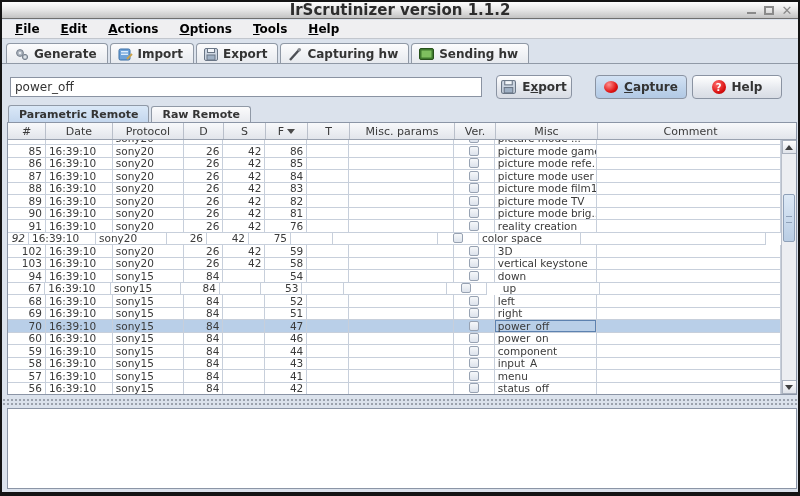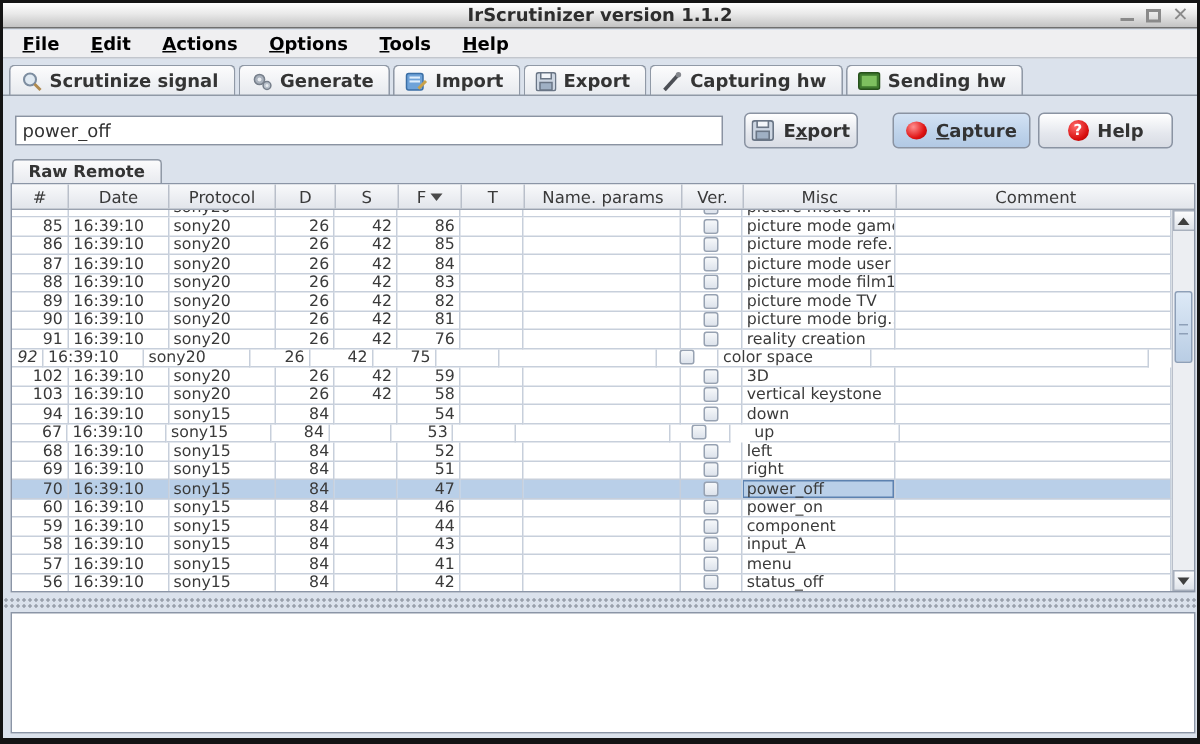--- a/index.html
+++ b/index.html
@@ -6,21 +6,21 @@
   html,body { width:800px; height:496px; background:#888; }
   body { font-family:"DejaVu Sans","Liberation Sans",sans-serif; font-size:12px; color:#333; }
 
   .window{ position:absolute; left:0; top:0; width:800px; height:496px;
     border:2px solid #141414; border-bottom-width:4px; background:#dbe2ec; overflow:hidden; }
 
   
   .titlebar{ position:absolute; left:0; top:0; width:796px; height:17px;
     background:linear-gradient(#fefefe,#e9e9e9 45%,#c3c3c3); border-bottom:1px solid #6f6f6f;
     display:flex; align-items:center; justify-content:center; }
-  .title-text{ font-weight:bold; font-size:12px; color:#2d2d2d; }
+  .title-text{ font-weight:bold; font-size:15px; color:#2d2d2d; }
   .win-controls{ position:absolute; right:4px; top:0; height:17px; display:flex; align-items:center; gap:4px; }
   .win-btn{ width:14px; height:13px; display:flex; align-items:center; justify-content:center;
     color:#7d7d7d; font-size:11px; font-weight:bold; cursor:default; line-height:1; }
   .glyph-min{ border-bottom:2px solid #8a8a8a; width:9px; height:7px; }
   .glyph-max{ border:2px solid #8a8a8a; width:10px; height:9px; }
   .glyph-close{ color:#8a8a8a; font-size:13px; }
 
   
   .menubar{ position:absolute; left:0; top:18px; width:796px; height:19px; background:#efeff1;
     border-bottom:1px solid #c2c6cd; display:flex; align-items:center; padding-left:7px; gap:0; }
@@ -135,29 +135,20 @@
     <span class="menu-item"><u>E</u>dit</span>
     <span class="menu-item"><u>A</u>ctions</span>
     <span class="menu-item"><u>O</u>ptions</span>
     <span class="menu-item"><u>T</u>ools</span>
     <span class="menu-item"><u>H</u>elp</span>
   </div>
 
   <div class="tabstrip">
     <div class="tab">
       <span class="ticon">
-        <svg width="14" height="14" viewBox="0 0 14 14">
-            <circle cx="6" cy="6" r="4" fill="#dfe9f2" stroke="#7d8da0" stroke-width="1.4"></circle>
-            <line x1="9" y1="9" x2="13" y2="13" stroke="#b08a4f" stroke-width="2"></line>
-          </svg>
-      </span>
-      <span>Scrutinize signal</span>
-    </div>
-    <div class="tab">
-      <span class="ticon">
         <svg width="15" height="13" viewBox="0 0 15 13">
             <circle cx="6" cy="5" r="3.4" fill="#aab2bd" stroke="#767f8b"></circle>
             <circle cx="6" cy="5" r="1.3" fill="#e8ecf0"></circle>
             <circle cx="11" cy="9" r="2.6" fill="#b9c1cb" stroke="#767f8b"></circle>
             <circle cx="11" cy="9" r="1" fill="#e8ecf0"></circle>
           </svg>
       </span>
       <span>Generate</span>
     </div>
     <div class="tab">
@@ -216,20 +207,23 @@
   <div class="btn btn-capture">
     <span class="red-ball"></span>
     <span><u>C</u>apture</span>
   </div>
   <div class="btn btn-help">
     <span class="help-ball">?</span>
     <span>Help</span>
   </div>
 
   <div class="subtabs">
+    <div class="subtab selected">
+      <span>Parametric Remote</span>
+    </div>
     <div class="subtab">
       <span>Raw Remote</span>
     </div>
   </div>
 
   <div class="tablewrap">
     <div class="thead">
       <div class="hcell" style="width:38px">
           <span>#</span>
         </div>
@@ -246,21 +240,21 @@
           <span>S</span>
         </div>
       <div class="hcell" style="width:42px">
           <span>F</span>
           <span class="sort-arrow"></span>
         </div>
       <div class="hcell" style="width:42px">
           <span>T</span>
         </div>
       <div class="hcell" style="width:105px">
-          <span>Name. params</span>
+          <span>Misc. params</span>
         </div>
       <div class="hcell" style="width:41px">
           <span>Ver.</span>
         </div>
       <div class="hcell" style="width:102px">
           <span>Misc</span>
         </div>
       <div class="hcell" style="width:185px; border-right:none">
           <span>Comment</span>
         </div>

